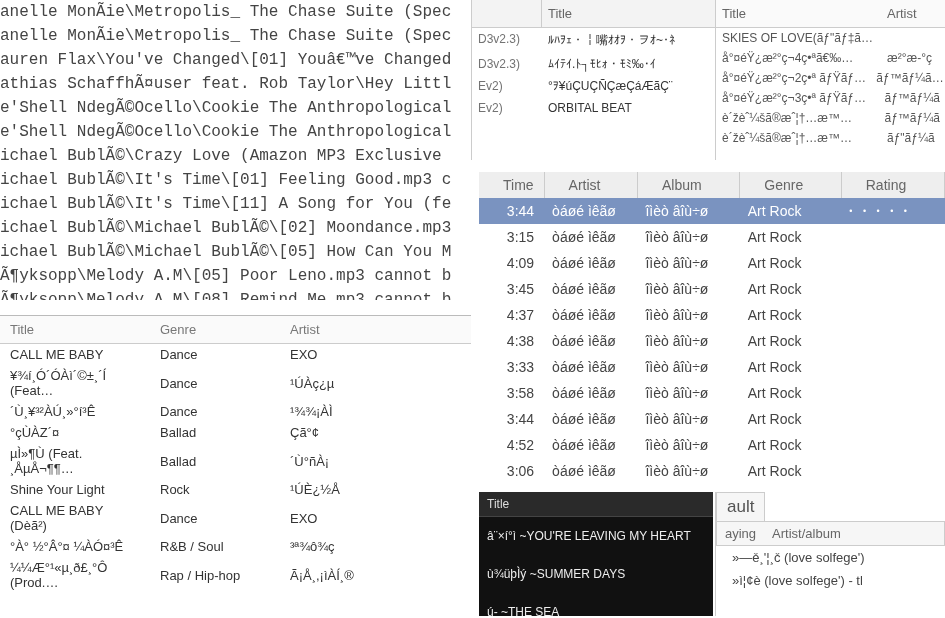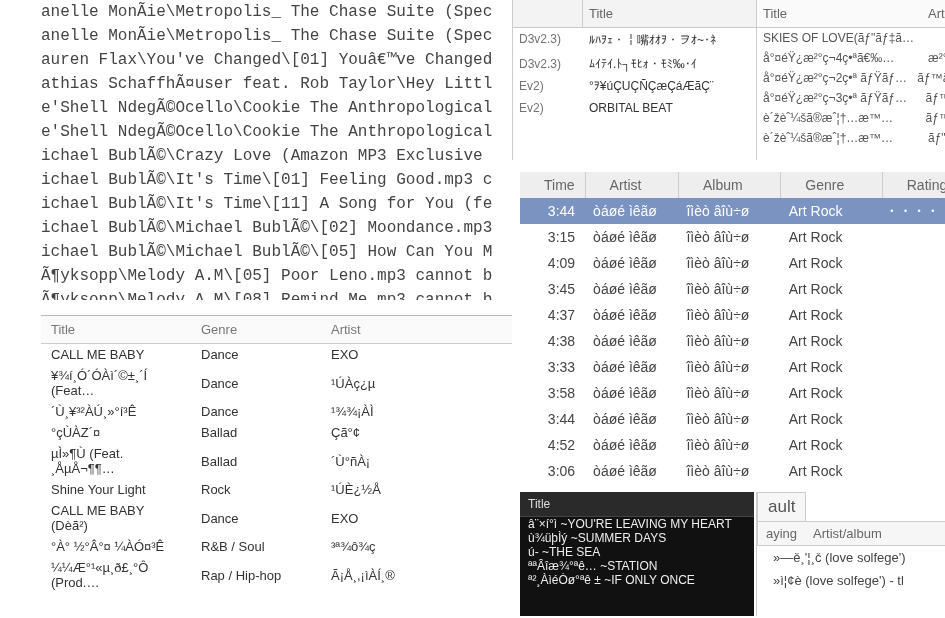--- a/index.html
+++ b/index.html
@@ -1,17 +1,17 @@
 <!DOCTYPE html>
 <html><head>
 <meta charset="utf-8">
 <style>
   * { box-sizing: border-box; margin: 0; padding: 0; }
   body { font-family: Arial, Helvetica, sans-serif; font-size: 13px; color: #333; background: #fff; width: 945px; height: 618px; position: relative; overflow: hidden; }
-  .panel { position: absolute; overflow: hidden; background: #fff; margin-left: 41px; }
+  .panel { position: absolute; overflow: hidden; background: #fff; }
 
   
   .p1 { left: 0; top: 0; width: 471px; height: 300px; font-family: "Courier New", monospace; font-size: 16px; line-height: 24px; color: #444; white-space: pre; padding-left: 0; }
   .p1 .line { height: 24px; }
 
   
   .p2 { left: 0; top: 315px; width: 471px; height: 303px; border-top: 1px solid #bbb; }
   .p2 table { width: 100%; border-collapse: collapse; font-size: 13px; }
   .p2 th { text-align: left; color: #777; font-weight: normal; padding: 6px 10px; border-bottom: 1px solid #ccc; background: #fafafa; }
   .p2 td { padding: 3px 10px; color: #333; }
@@ -41,21 +41,21 @@
   .p5 table { width: 100%; border-collapse: collapse; font-size: 14px; }
   .p5 th { text-align: left; color: #666; font-weight: normal; background: #eee; padding: 5px 24px; border-right: 1px solid #ccc; }
   .p5 td { padding: 5px 8px; color: #444; }
   .p5 tr.sel td { background: #7a93c0; color: #fff; }
   .p5 .tcol { width: 60px; text-align: right; padding-right: 10px; }
   .p5 .dots { letter-spacing: 4px; color:#fff; font-size:9px; }
 
   
   .p6 { left: 479px; top: 492px; width: 234px; height: 124px; background: #111; color: #eee; font-size: 12px; }
   .p6 .hdr { background: #2a2a2a; padding: 5px 8px; border-bottom: 1px solid #444; color:#ddd; }
-  .p6 .row { padding: 0 8px; white-space:nowrap; overflow:hidden; }
+  .p6 .row { padding: 12px 8px; white-space:nowrap; overflow:hidden; }
 
   
   .p7 { left: 715px; top: 492px; width: 230px; height: 124px; border-left:1px solid #ccc; }
   .p7 .tabs { display:flex; font-size:17px; }
   .p7 .tab { padding: 4px 10px; border: 1px solid #ccc; border-bottom:none; margin-right:0; background:#f6f6f6; color:#555; }
   .p7 .hdr2 { display:flex; border:1px solid #ccc; background:#f6f6f6; }
   .p7 .hdr2 span { padding:4px 8px; color:#666; }
   .p7 .row { padding: 4px 16px; color:#444; font-size:13px; }
 </style>
 </head>

